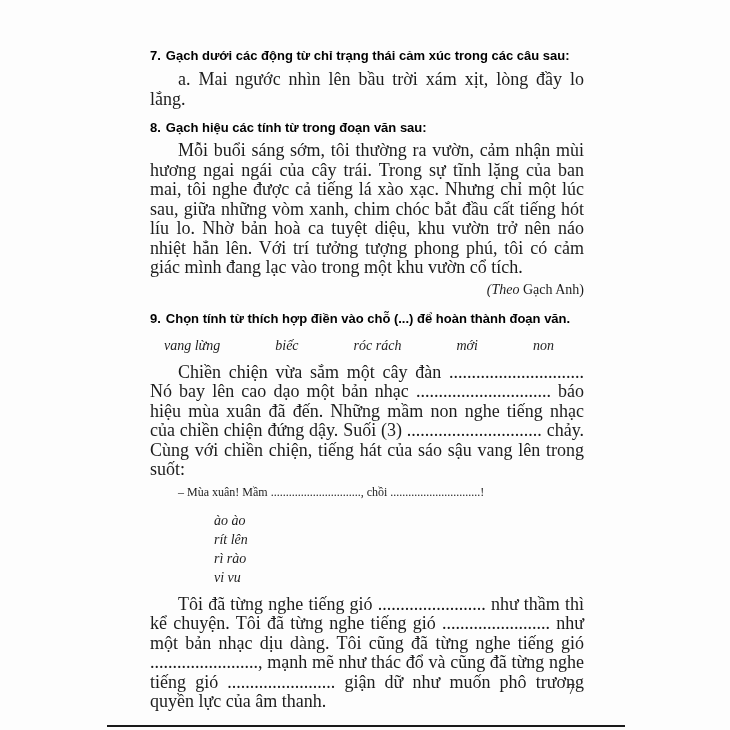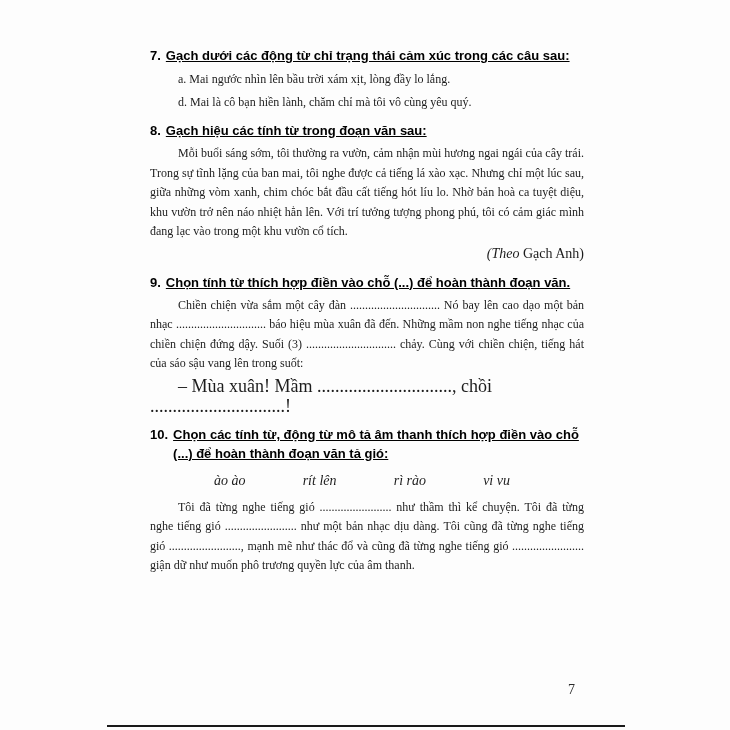--- a/index.html
+++ b/index.html
@@ -20,49 +20,49 @@
   .q-head {
     font-family: "Liberation Sans", sans-serif;
     font-weight: bold;
     font-size: 13px;
     line-height: 19px;
     color: #000;
     display: flex;
     margin: 0 0 4px 0;
   }
   .q-num { flex: none; margin-right: 5px; }
-  .q-text { flex: 1; text-decoration: underline; }
+  .q-text { flex: 1; }
   .one-line .q-text { white-space: nowrap; }
   .item {
     margin: 0 0 3px 0;
-    font-size: 12px;
+    font-size: 18px;
     line-height: 20px;
     text-indent: 28px;
     text-align: justify;
   }
   .para {
     margin: 0;
-    font-size: 12px;
+    font-size: 18px;
     line-height: 19.5px;
     text-indent: 28px;
     text-align: justify;
   }
   .bank {
     display: flex;
     justify-content: space-between;
     font-style: italic;
     font-size: 14px;
     line-height: 19px;
     margin: 8px 0 8px 0;
   }
   .bank-9 { padding: 0 30px 0 14px; }
-  .bank-10 { padding: 0 74px 0 64px; }
+  .bank-10 { padding: 0 74px 0 64px; flex-direction: column; }
   .dash-line {
     margin: 2px 0 0 0;
-    font-size: 18px;
+    font-size: 12px;
     line-height: 20px;
     text-indent: 28px;
   }
   .attr {
     margin: 2px 0 0 0;
     font-size: 14px;
     line-height: 20px;
     text-align: right;
   }
   .attr .theo { font-style: italic; }
@@ -84,46 +84,48 @@
 
 <div class="page">
   <div class="content">
 
     <div class="section">
       <div class="q-head one-line">
         <span class="q-num">7.</span>
         <span class="q-text">Gạch dưới các động từ chỉ trạng thái cảm xúc trong các câu sau:</span>
       </div>
       <p class="item">a. Mai ngước nhìn lên bầu trời xám xịt, lòng đầy lo lắng.</p>
-      <p class="item">d. Mai là cô bạn hiền lành, chăm chỉ mà tôi vô cùng yêu quý.</p>
     </div>
 
     <div class="section">
       <div class="q-head one-line">
         <span class="q-num">8.</span>
         <span class="q-text">Gạch hiệu các tính từ trong đoạn văn sau:</span>
       </div>
       <p class="para">Mỗi buổi sáng sớm, tôi thường ra vườn, cảm nhận mùi hương ngai ngái của cây trái. Trong sự tĩnh lặng của ban mai, tôi nghe được cả tiếng lá xào xạc. Nhưng chỉ một lúc sau, giữa những vòm xanh, chim chóc bắt đầu cất tiếng hót líu lo. Nhờ bản hoà ca tuyệt diệu, khu vườn trở nên náo nhiệt hẳn lên. Với trí tưởng tượng phong phú, tôi có cảm giác mình đang lạc vào trong một khu vườn cổ tích.</p>
       <p class="attr"><span class="theo">(Theo</span> <span>Gạch Anh)</span></p>
     </div>
 
     <div class="section">
       <div class="q-head one-line">
         <span class="q-num">9.</span>
         <span class="q-text">Chọn tính từ thích hợp điền vào chỗ (...) để hoàn thành đoạn văn.</span>
       </div>
+      <div class="bank bank-9">
+        <span>vang lừng</span>
+        <span>biếc</span>
+        <span>róc rách</span>
+        <span>mới</span>
+        <span>non</span>
+      </div>
       <p class="para">Chiền chiện vừa sắm một cây đàn .............................. Nó bay lên cao dạo một bản nhạc .............................. báo hiệu mùa xuân đã đến. Những mầm non nghe tiếng nhạc của chiền chiện đứng dậy. Suối (3) .............................. chảy. Cùng với chiền chiện, tiếng hát của sáo sậu vang lên trong suốt:</p>
       <p class="dash-line">– Mùa xuân! Mầm .............................., chồi ..............................!</p>
     </div>
 
     <div class="section">
-      <div class="q-head">
-        <span class="q-num">10.</span>
-        <span class="q-text">Chọn các tính từ, động từ mô tả âm thanh thích hợp điền vào chỗ (...) để hoàn thành đoạn văn tả gió:</span>
-      </div>
       <div class="bank bank-10">
         <span>ào ào</span>
         <span>rít lên</span>
         <span>rì rào</span>
         <span>vi vu</span>
       </div>
       <p class="para">Tôi đã từng nghe tiếng gió ........................ như thầm thì kể chuyện. Tôi đã từng nghe tiếng gió ........................ như một bản nhạc dịu dàng. Tôi cũng đã từng nghe tiếng gió ........................, mạnh mẽ như thác đổ và cũng đã từng nghe tiếng gió ........................ giận dữ như muốn phô trương quyền lực của âm thanh.</p>
 
     </div>
 

